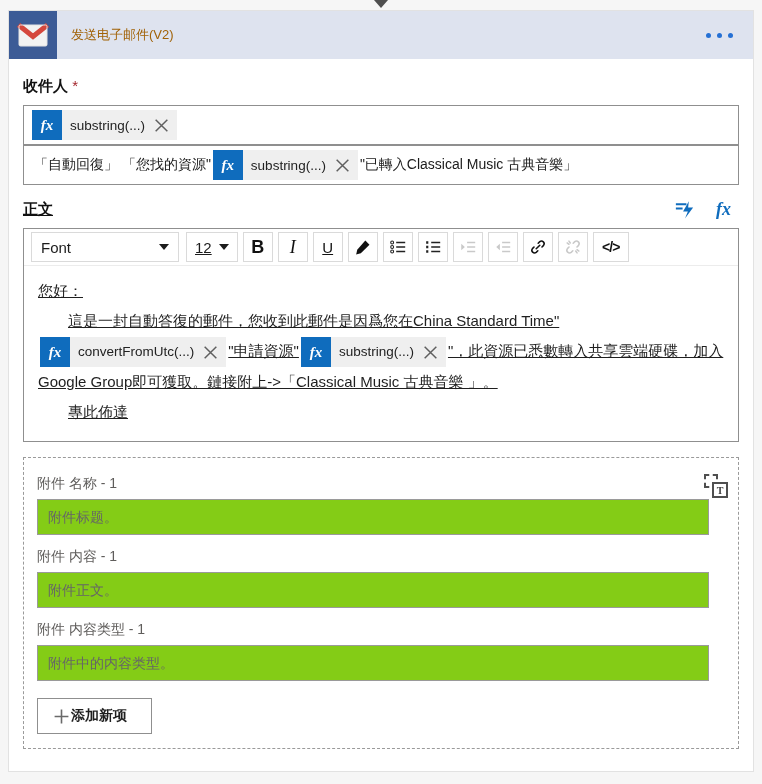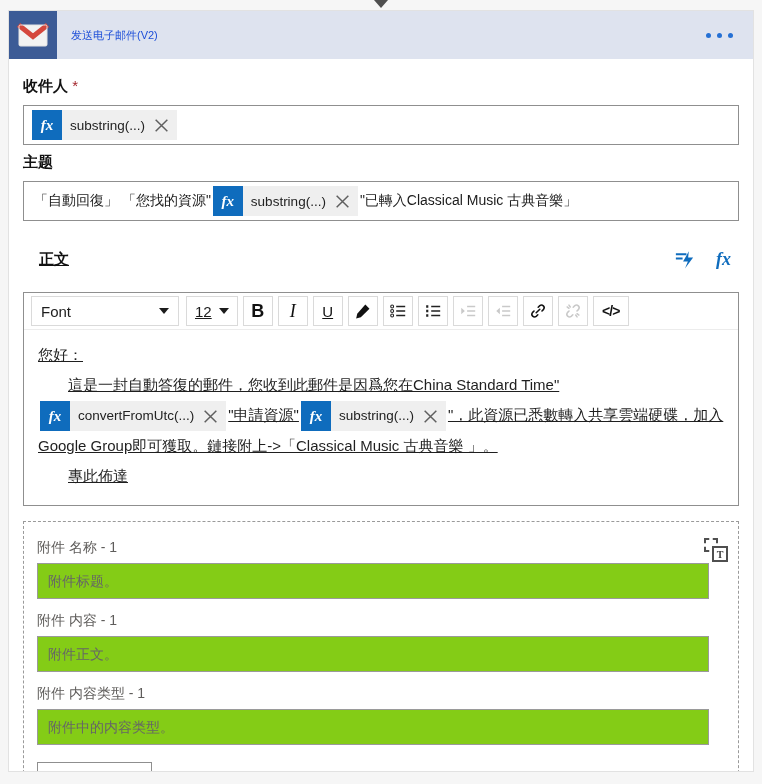--- a/index.html
+++ b/index.html
@@ -9,21 +9,21 @@
     overflow:hidden;
   }
   .connector-arrow { width:0; height:0; margin:0 auto;
     border-left:7px solid transparent; border-right:7px solid transparent;
     border-top:8px solid #4f4f4f; }
   .card { margin:2px 8px 0; background:#fff; border:1px solid #e2e2e2;
     height:762px; display:flex; flex-direction:column; overflow:hidden; }
   .card-header { display:flex; align-items:center; background:#dee3ef;
     height:48px; flex:none; cursor:pointer; }
   .gmail-badge { width:48px; height:48px; flex:none; display:block; }
-  .card-title { margin-left:14px; font-size:11px; color:#1d4ed8; }
+  .card-title { margin-left:14px; font-size:13px; color:#a16207; }
   .more-menu { margin-left:auto; margin-right:18px; display:flex; gap:6px;
     padding:6px 2px; cursor:pointer; }
   .more-menu i { width:5px; height:5px; border-radius:50%; background:#2570d4; }
   .card-body { padding:10px 14px 17px; flex:1; }
 
   .flabel { font-weight:bold; font-size:15px; color:#111; margin:8px 0 9px; }
   .req { color:#a4262c; font-weight:normal; }
 
   .input-box { border:1px solid #8f8f8f; min-height:40px; display:flex;
     align-items:center; flex-wrap:wrap; padding:4px 8px; font-size:14px;
@@ -33,21 +33,21 @@
   .chip { display:inline-flex; align-items:center; background:#efefef;
     height:30px; vertical-align:middle; cursor:pointer; }
   .fx-badge { width:30px; height:30px; background:#0f6cbd; color:#fff;
     display:flex; align-items:center; justify-content:center; flex:none;
     font-family:"Liberation Serif",serif; font-style:italic; font-weight:bold;
     font-size:15px; }
   .chip .ctext { padding:0 5px 0 8px; font-size:13.5px; color:#222; white-space:nowrap; }
   .chip .x { padding:0 7px 0 3px; display:flex; align-items:center; cursor:pointer; }
 
   .body-row { display:flex; align-items:center; margin:13px 0 7px; }
-  .body-row .flabel { margin:16px;text-decoration:underline; }
+  .body-row .flabel { margin:0;text-decoration:underline; }
   .body-icons { margin-left:auto; display:flex; gap:20px; align-items:center;
     padding-right:8px; }
   .icon-btn { cursor:pointer; display:flex; align-items:center; }
   .fx-plain { color:#0f6cbd; font-family:"Liberation Serif",serif;
     font-style:italic; font-size:18px; font-weight:bold; }
 
   .editor { border:1px solid #8f8f8f; background:#fff; }
   .toolbar { display:flex; align-items:center; gap:3px; padding:3px 7px;
     border-bottom:1px solid #ececec; }
   .tb-font { display:flex; align-items:center; justify-content:space-between;
@@ -126,21 +126,20 @@
         <span class="fx-badge">fx</span>
         <span class="ctext">substring(...)</span>
         <span class="x">
           <svg width="17" height="17" viewBox="0 0 16 16">
               <path d="M2.5 2.5 L13.5 13.5 M13.5 2.5 L2.5 13.5" stroke="#5f5f5f" stroke-width="1.4"></path>
             </svg>
         </span>
       </span>
     </div>
 
-    <div class="flabel">主题</div>
     <div class="input-box">
       <span class="txt">「自動回復」 「您找的資源"</span>
       <span class="chip">
         <span class="fx-badge">fx</span>
         <span class="ctext">substring(...)</span>
         <span class="x">
           <svg width="17" height="17" viewBox="0 0 16 16">
               <path d="M2.5 2.5 L13.5 13.5 M13.5 2.5 L2.5 13.5" stroke="#5f5f5f" stroke-width="1.4"></path>
             </svg>
         </span>

